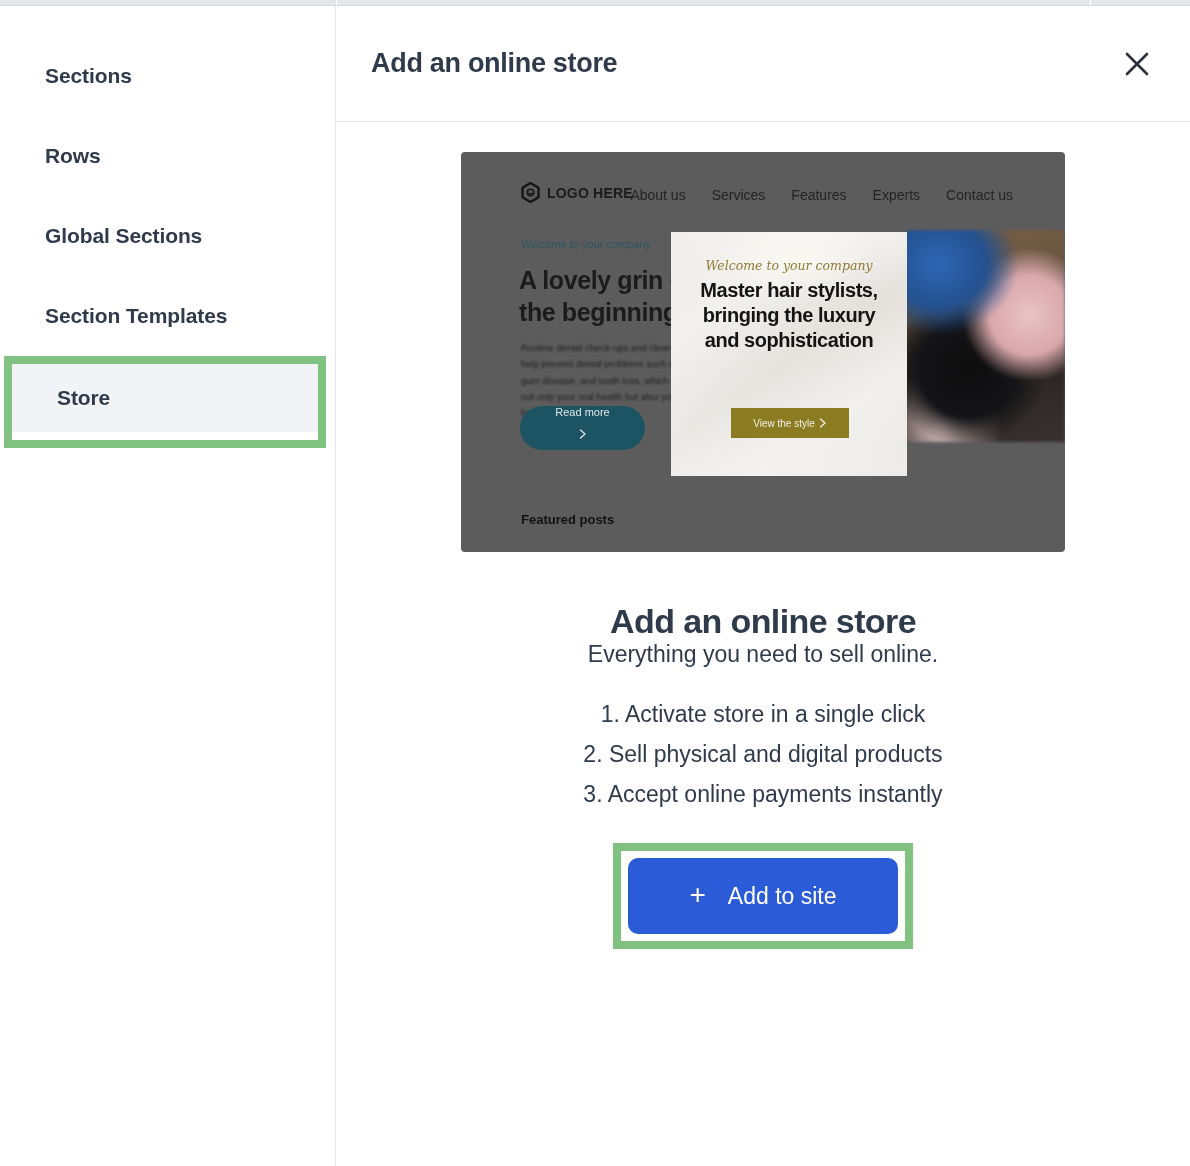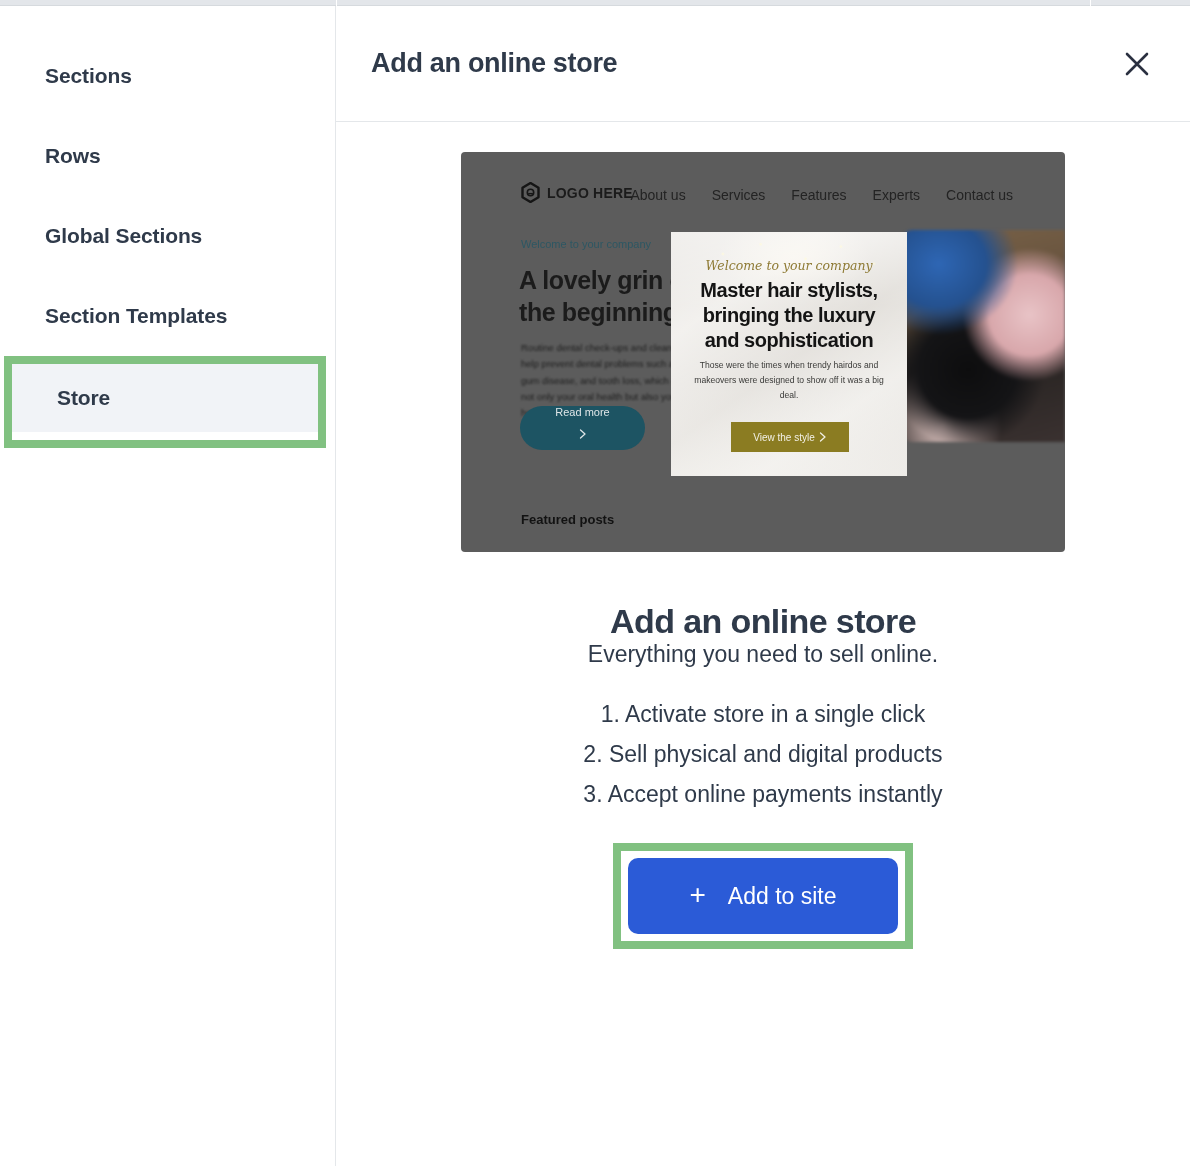--- a/index.html
+++ b/index.html
@@ -274,21 +274,21 @@
     position: absolute;
     top: 126px; left: 22px; right: 22px;
     text-align: center;
     font-size: 8.6px;
     line-height: 1.75;
     color: #3a3a38;
     filter: blur(0.75px);
   }
   .ov-cta {
     position: absolute;
-    top: 190px; left: 60px;
+    top: 176px; left: 60px;
     width: 118px; height: 30px;
     background: #8b7c22;
     display: flex; align-items: center; justify-content: center;
     gap: 4px;
     filter: blur(0.55px);
   }
   .ov-cta span { font-size: 10px; color: #f2f0e6; font-weight: 500; }
 
   
   #content {
@@ -425,21 +425,20 @@
           </svg>
         </div>
 
         <div class="pv-photo"></div>
 
         <div class="pv-featured">Featured posts</div>
 
         <div class="pv-overlay">
           <div class="ov-eyebrow">Welcome to your company</div>
           <div class="ov-h1">Master hair stylists, bringing the luxury and sophistication</div>
-          <div class="ov-body">Those were the times when trendy hairdos and makeovers were designed to show off it was a big deal.</div>
           <div class="ov-cta">
             <span>View the style</span>
             <svg width="8" height="10" viewBox="0 0 8 10">
               <path d="M1.5 1 L6 5 L1.5 9" fill="none" stroke="#f2f0e6" stroke-width="1.3" stroke-linecap="round" stroke-linejoin="round"></path>
             </svg>
           </div>
         </div>
 
       </div>
     </div>

